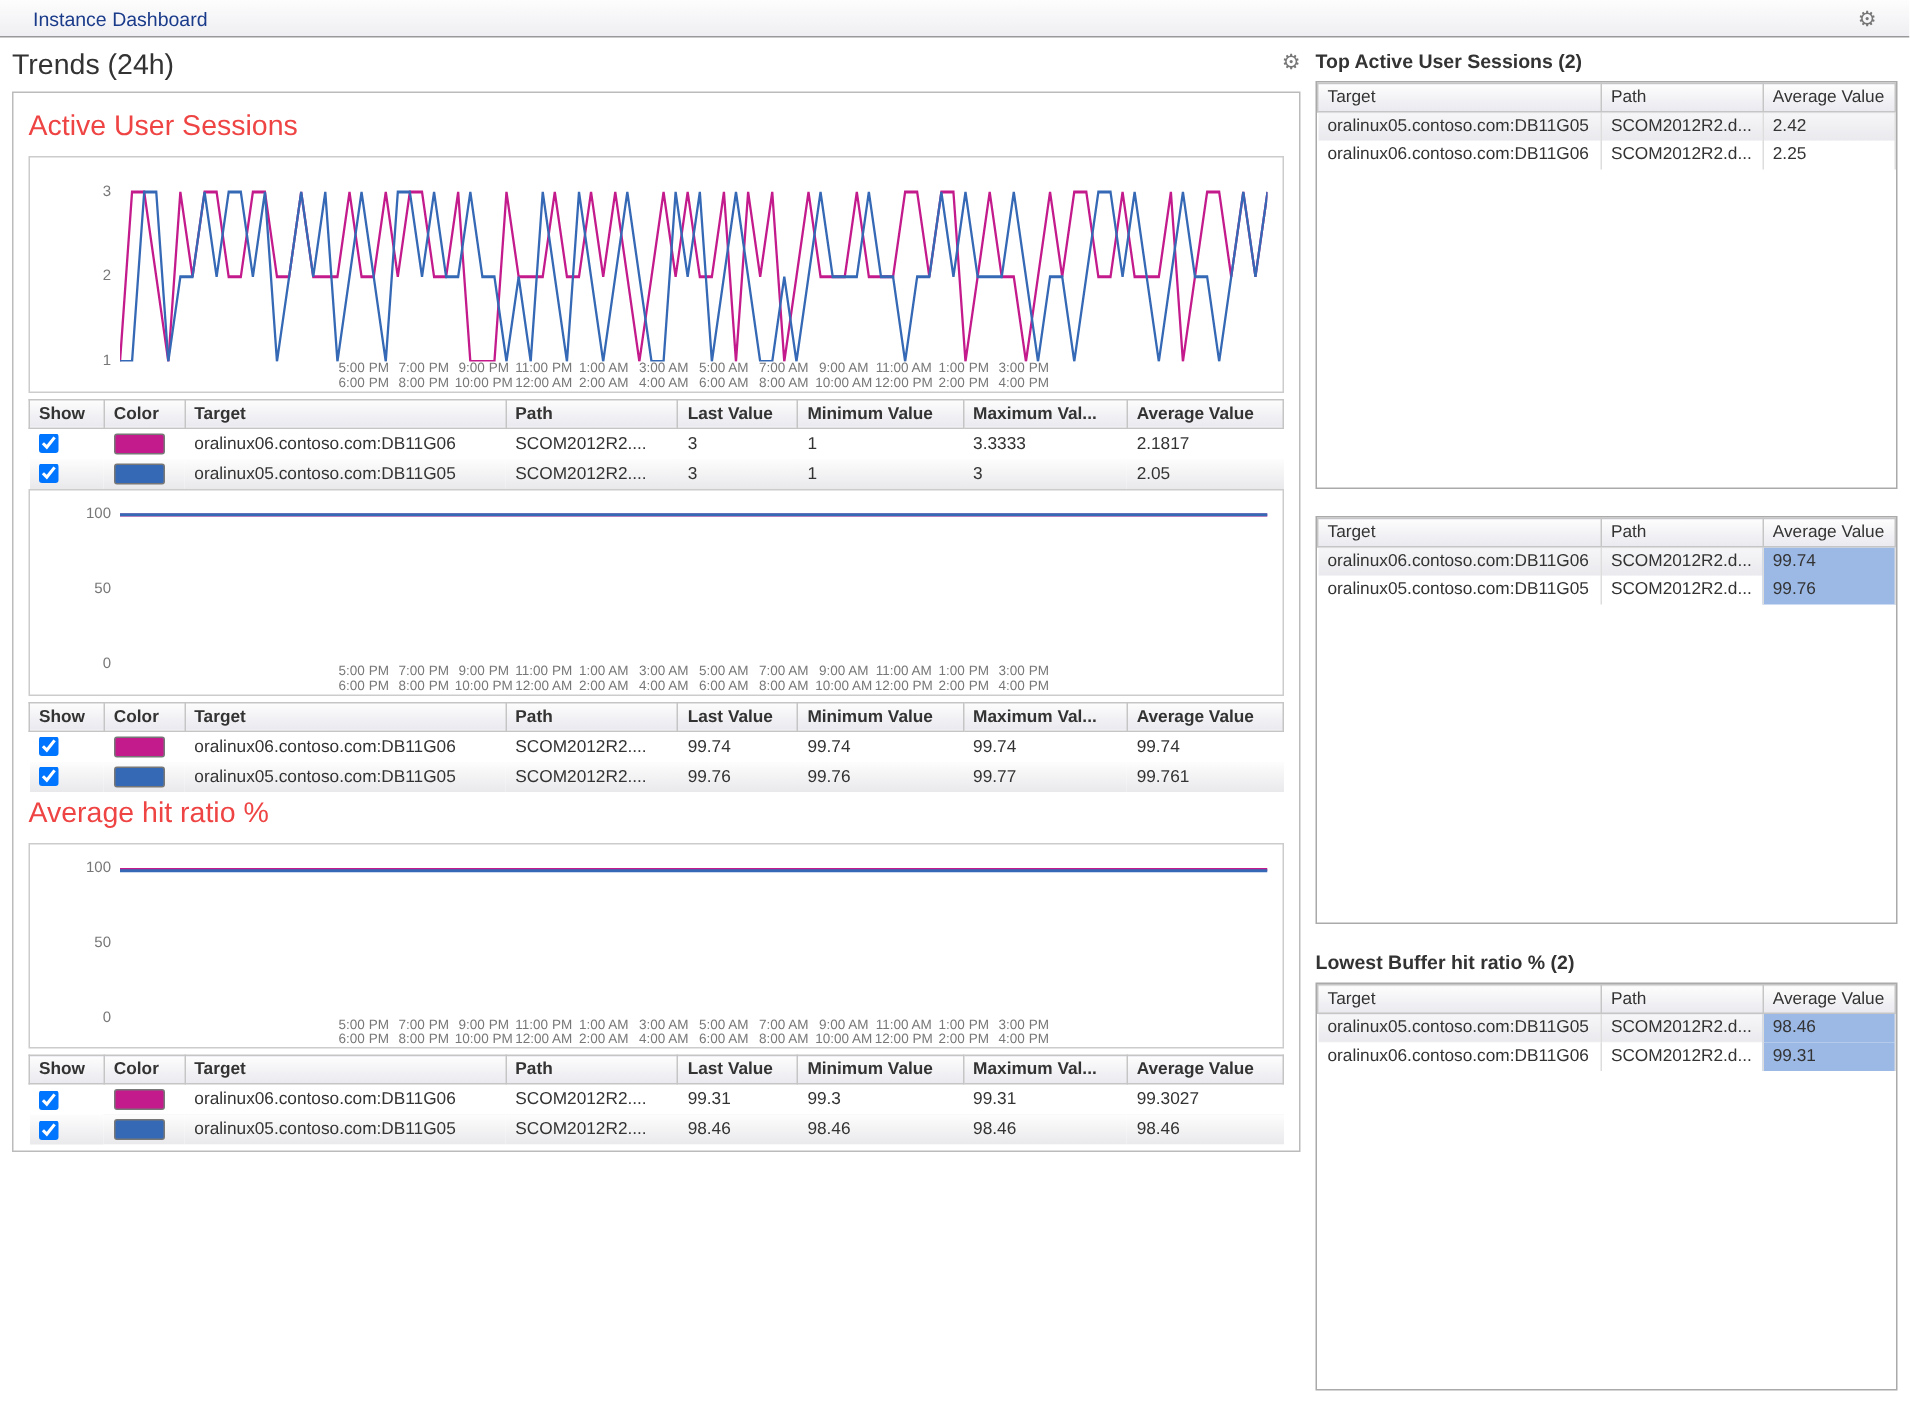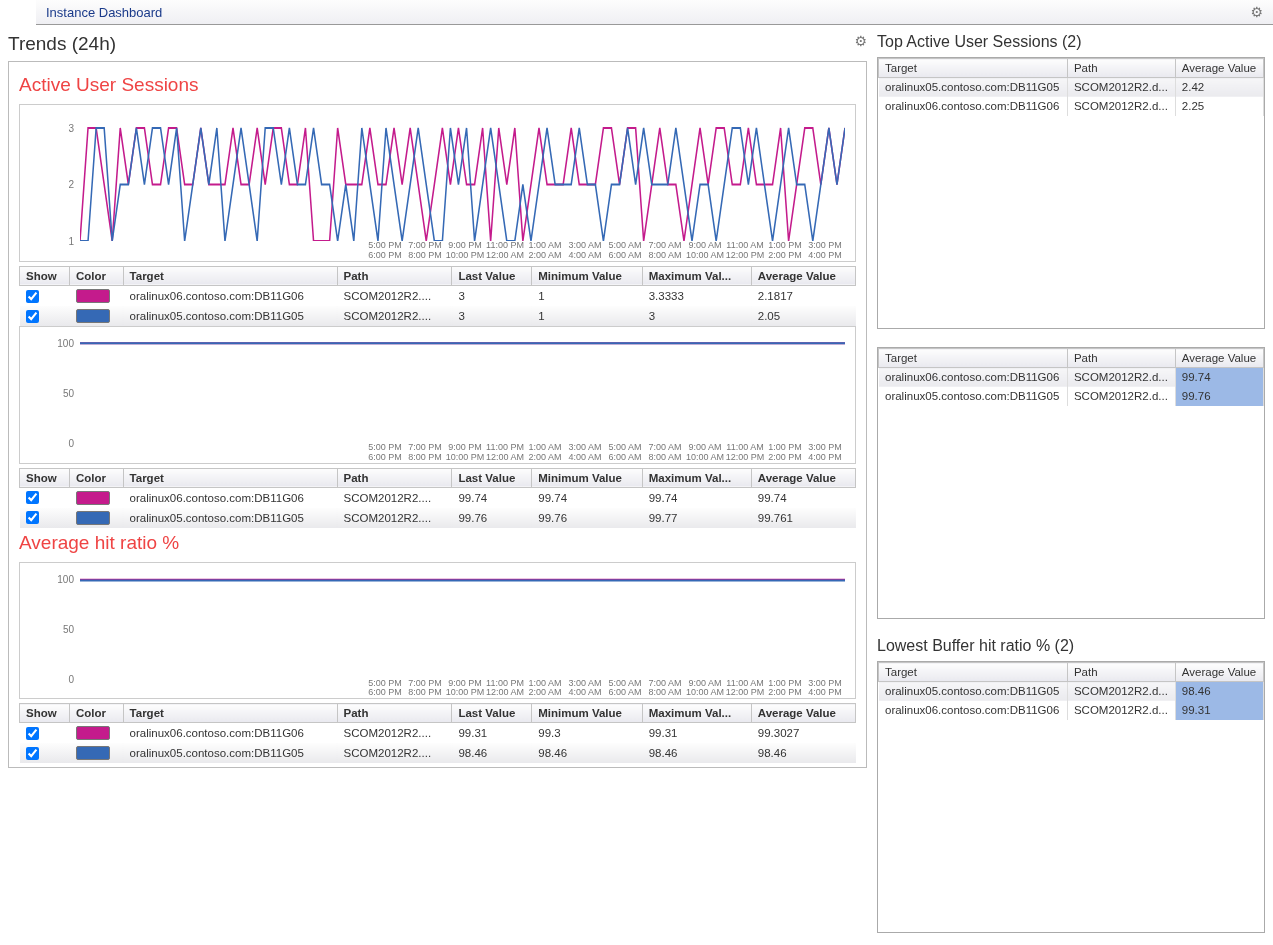--- a/index.html
+++ b/index.html
@@ -1,40 +1,40 @@
 <!DOCTYPE html>
 <html><head>
 <meta charset="utf-8">
 <style>
 html,body{margin:0;padding:0;width:1273px;height:945px;font-family:"Segoe UI",Arial,sans-serif;font-size:12px;color:#333;background:#fff;}
-.header{display:flex;justify-content:space-between;align-items:center;padding:4px 10px;border-bottom:1px solid #999;background:linear-gradient(#fdfdfd,#efeff3);margin-left:36px;}
+.header{display:flex;justify-content:space-between;align-items:center;padding:4px 22px;border-bottom:1px solid #999;background:linear-gradient(#fdfdfd,#efeff3);}
 .header-title{color:#1a3a8a;font-size:13px;}
 .gear{color:#777;font-size:14px;cursor:pointer;}
 .layout{display:flex;padding:8px;gap:10px;}
 .col-left{flex:1;min-width:0;}
 .col-right{width:388px;display:flex;flex-direction:column;gap:18px;}
 .section-header{display:flex;justify-content:space-between;align-items:flex-start;margin-bottom:6px;}
 .section-title{font-size:19px;font-weight:300;color:#333;}
 .big-panel{border:1px solid #bbb;padding:8px 10px 4px 10px;margin-bottom:6px;}
 .chart-title{font-size:19px;font-weight:300;color:#ef4444;margin:4px 0 8px 0;}
 .chart-wrap{border:1px solid #ccc;padding:6px 4px 0 4px;margin-bottom:4px;}
 .chart-plot{position:relative;width:100%;}
 .y-ticks{position:absolute;left:0;top:0;bottom:0;width:56px;font-size:10px;color:#777;}
 .y-tick{position:absolute;right:6px;transform:translateY(-50%);}
 .plot-area{position:absolute;left:56px;right:6px;top:0;bottom:0;}
 .plot-area svg{width:100%;height:100%;display:block;}
-.x-ticks{margin-left:56px;margin-right:6px;display:flex;justify-content:flex-end;font-size:9px;color:#777;}
+.x-ticks{margin-left:56px;margin-right:6px;display:flex;justify-content:center;font-size:9px;color:#777;}
 .x-ticks>span{display:inline-block;text-align:center;line-height:1.1;min-width:40px;}
 .legend-table{width:100%;border-collapse:collapse;font-size:11.5px;}
 .legend-table th{background:linear-gradient(#fdfdfd,#e9e9ef);border:1px solid #c5c5c5;padding:3px 6px;text-align:left;font-weight:700;color:#333;}
 .legend-table td{border-right:1px solid transparent;padding:3px 6px;}
 .legend-table tr.row1 td{background:linear-gradient(#fdfdfd,#e9e9ec);}
 .swatch{display:inline-block;width:32px;height:12px;border:1px solid #777;border-radius:2px;vertical-align:middle;}
 .right-panel{}
-.right-panel .right-title{font-size:16px;font-weight:400;color:#333;margin-bottom:6px;}
+.right-panel .right-title{font-size:13px;font-weight:700;color:#333;margin-bottom:6px;}
 .right-box{border:1px solid #aaa;min-height:270px;}
 .grid-table{width:100%;border-collapse:collapse;font-size:11.5px;}
 .grid-table th{background:linear-gradient(#fdfdfd,#e9e9ef);border:1px solid #c5c5c5;padding:3px 6px;text-align:left;font-weight:400;}
 .grid-table td{border:1px solid transparent;border-right:1px solid #ddd;padding:3px 6px;}
 .grid-table tr.sel td{background:linear-gradient(#f6f6f8,#eaeaee);}
 .hlcell{background:#9cb9e6 !important;}
 input[type=checkbox]{margin:0;vertical-align:middle;}
 </style>
 </head>
 <body>

